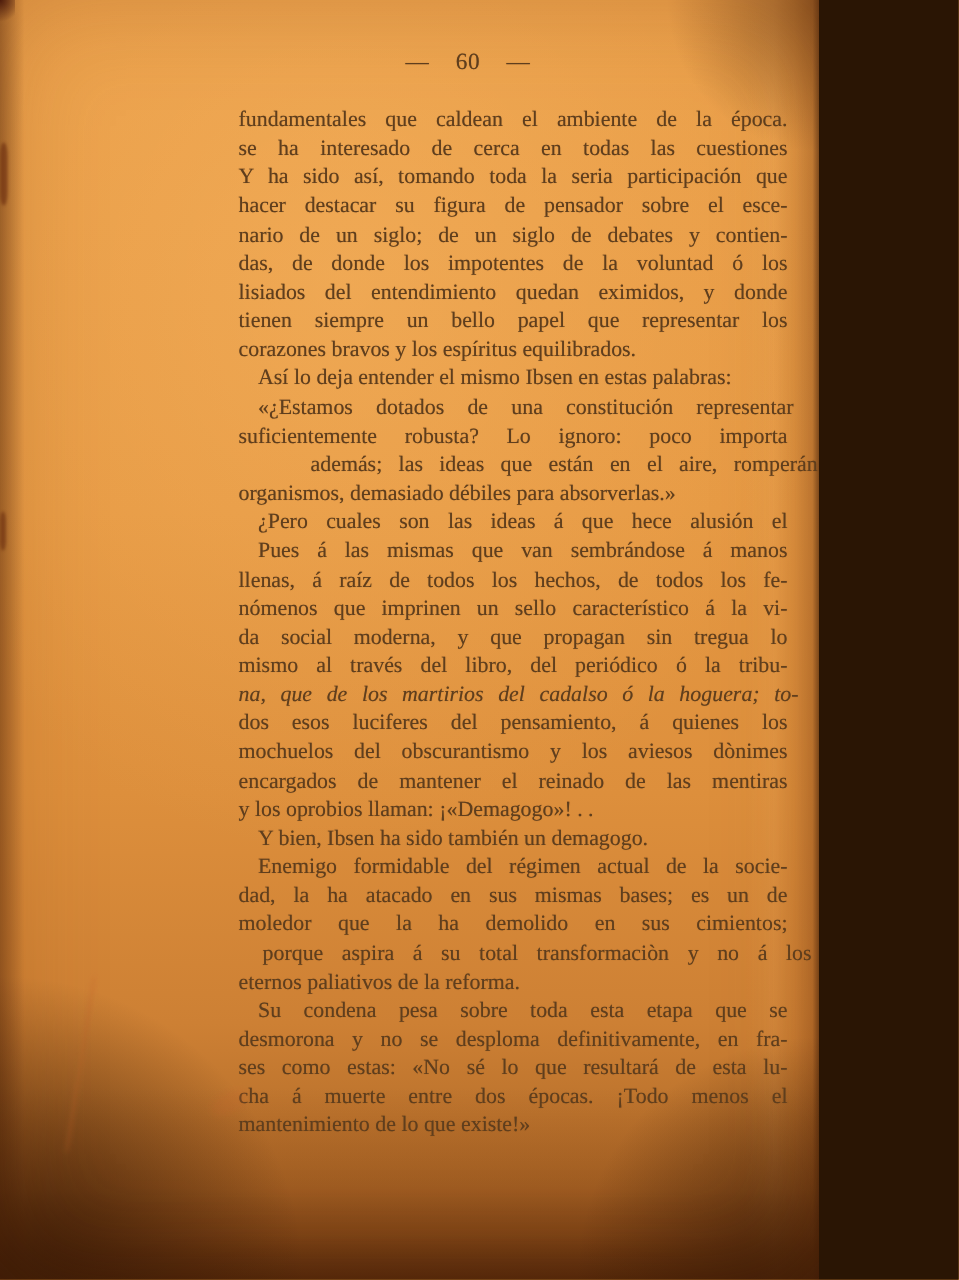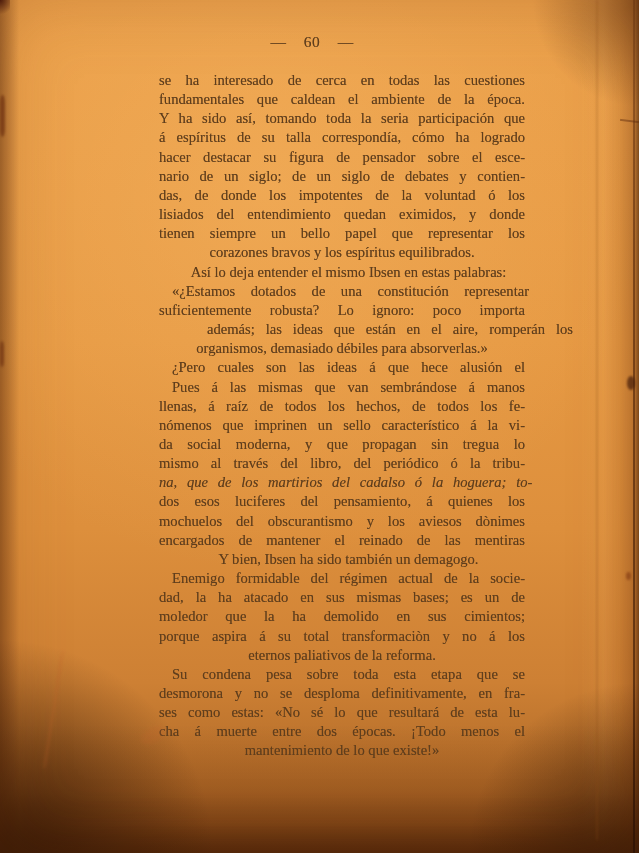--- a/index.html
+++ b/index.html
@@ -2,36 +2,35 @@
 <html style="--paper: #e2953f; --ink: #5f3e1d;"><head>
 <meta charset="utf-8">
 <style>
   html, body {
     margin: 0;
     padding: 0;
     background: #2a1504;
   }
   .photo {
     position: relative;
-    width: 639px;
+    width: 546px;
     height: 853px;
     overflow: hidden;
     background-color: #e2953f;
     background-image:
       radial-gradient(circle at 100% 0%, rgba(70,32,8,0.50), rgba(0,0,0,0) 10%),
       radial-gradient(circle at 0% 100%, rgba(40,16,2,0.85), rgba(0,0,0,0) 20%),
       radial-gradient(circle at 100% 100%, rgba(40,16,2,0.70), rgba(0,0,0,0) 16%),
       linear-gradient(to top, rgba(62,26,5,0.82) 0%, rgba(92,42,10,0.50) 3.5%, rgba(120,60,18,0.28) 7%, rgba(0,0,0,0) 15%),
       linear-gradient(to right, rgba(70,30,8,0.45) 0%, rgba(0,0,0,0) 3%),
       linear-gradient(to left, rgba(52,22,5,0.60) 0%, rgba(120,60,18,0.30) 0.8%, rgba(180,110,45,0.18) 3%, rgba(255,190,110,0.12) 5.5%, rgba(0,0,0,0) 9%),
       radial-gradient(ellipse 60% 45% at 42% 22%, rgba(255,196,115,0.30), rgba(0,0,0,0) 100%),
       linear-gradient(to bottom, #eba04a 0%, #e69943 40%, #dd8f3c 62%, #cd8034 80%, #b06a28 92%, #8a4f1c 100%);
     box-shadow: inset 0 0 70px rgba(140,70,20,0.30);
     font-family: "Liberation Serif", "DejaVu Serif", serif;
-    text-align: center;
   }
   .page-number {
     position: absolute;
     top: 33px;
     left: 312px;
     transform: translateX(-50%);
     font-size: 15.5px;
     color: var(--ink, #5f3e1d);
     word-spacing: 13px;
     letter-spacing: 0.5px;
@@ -115,24 +114,23 @@
   }
 </style>
 </head>
 <body>
 
 <div class="photo">
   <div class="page-number">— 60 —</div>
 
   <div class="text-block">
       <p>
+        <span class="line"><span class="ink" style="word-spacing: 9.10491px;">fundamentales que caldean el ambiente de la época.</span></span>
         <span class="line"><span class="ink" style="word-spacing: 10.5977px;">se ha interesado de cerca en todas las cuestiones</span></span>
-        <span class="line"><span class="ink" style="word-spacing: 9.10491px;">fundamentales que caldean el ambiente de la época.</span></span>
         <span class="line"><span class="ink" style="word-spacing: 5.96354px;">Y ha sido así, tomando toda la seria participación que</span></span>
-        <span class="line"><span class="ink" style="word-spacing: 7.40039px;">á espíritus de su talla correspondía, cómo ha logrado</span></span>
         <span class="line"><span class="ink" style="word-spacing: 8.87891px;">hacer destacar su figura de pensador sobre el esce-</span></span>
         <span class="line"><span class="ink" style="word-spacing: 6.93281px; margin-top: 12px;">nario de un siglo; de un siglo de debates y contien-</span></span>
         <span class="line"><span class="ink" style="word-spacing: 8.87153px;">das, de donde los impotentes de la voluntad ó los</span></span>
         <span class="line"><span class="ink" style="word-spacing: 9.32292px;">lisiados del entendimiento quedan eximidos, y donde</span></span>
         <span class="line"><span class="ink" style="word-spacing: 11.471px;">tienen siempre un bello papel que representar los</span></span>
         <span class="line no-fill"><span class="ink" style="word-spacing: 0px;">corazones bravos y los espíritus equilibrados.</span></span>
       </p>
       <p>
         <span class="line indent no-fill"><span class="ink" style="word-spacing: 0px;">Así lo deja entender el mismo Ibsen en estas palabras:</span></span>
       </p>
@@ -148,29 +146,30 @@
       <p>
         <span class="line indent"><span class="ink" style="word-spacing: 8.25586px;">Pues á las mismas que van sembrándose á manos</span></span>
         <span class="line"><span class="ink" style="word-spacing: 7.825px;">llenas, á raíz de todos los hechos, de todos los fe-</span></span>
         <span class="line"><span class="ink" style="word-spacing: 7.14844px;">nómenos que imprinen un sello característico á la vi-</span></span>
         <span class="line"><span class="ink" style="word-spacing: 10.8457px;">da social moderna, y que propagan sin tregua lo</span></span>
         <span class="line"><span class="ink" style="word-spacing: 8.42361px;">mismo al través del libro, del periódico ó la tribu-</span></span>
         <span class="line"><span class="ink" style="word-spacing: 6.08281px; font-style: italic;">na, que de los martirios del cadalso ó la hoguera; to-</span></span>
         <span class="line"><span class="ink" style="word-spacing: 11.6406px;">dos esos luciferes del pensamiento, á quienes los</span></span>
         <span class="line"><span class="ink" style="word-spacing: 10.1979px;">mochuelos del obscurantismo y los aviesos dònimes</span></span>
         <span class="line"><span class="ink" style="word-spacing: 10.3549px;">encargados de mantener el reinado de las mentiras</span></span>
+        <span class="line no-fill"><span class="ink" style="word-spacing: 0px;">y los oprobios llaman: ¡«Demagogo»! . .</span></span>
       </p>
       <p>
         <span class="line indent no-fill"><span class="ink" style="word-spacing: 0px;">Y bien, Ibsen ha sido también un demagogo.</span></span>
       </p>
       <p>
         <span class="line indent"><span class="ink" style="word-spacing: 7.30134px;">Enemigo formidable del régimen actual de la socie-</span></span>
         <span class="line"><span class="ink" style="word-spacing: 8.27187px;">dad, la ha atacado en sus mismas bases; es un de</span></span>
         <span class="line"><span class="ink" style="word-spacing: 14.0134px;">moledor que la ha demolido en sus cimientos;</span></span>
-        <span class="line"><span class="ink" style="word-spacing: 8.73958px;">porque aspira á su total transformaciòn y no á los</span></span>
+        <span class="line"><span class="ink" style="word-spacing: 8.73958px; margin-left: 16px;">porque aspira á su total transformaciòn y no á los</span></span>
         <span class="line no-fill"><span class="ink" style="word-spacing: 0px;">eternos paliativos de la reforma.</span></span>
       </p>
       <p>
         <span class="line indent"><span class="ink" style="word-spacing: 11.3008px;">Su condena pesa sobre toda esta etapa que se</span></span>
         <span class="line"><span class="ink" style="word-spacing: 8.05357px;">desmorona y no se desploma definitivamente, en fra-</span></span>
         <span class="line"><span class="ink" style="word-spacing: 7.42031px;">ses como estas: «No sé lo que resultará de esta lu-</span></span>
         <span class="line"><span class="ink" style="word-spacing: 11.6855px;">cha á muerte entre dos épocas. ¡Todo menos el</span></span>
         <span class="line no-fill"><span class="ink" style="word-spacing: 0px;">mantenimiento de lo que existe!»</span></span>
       </p>
     </div>

